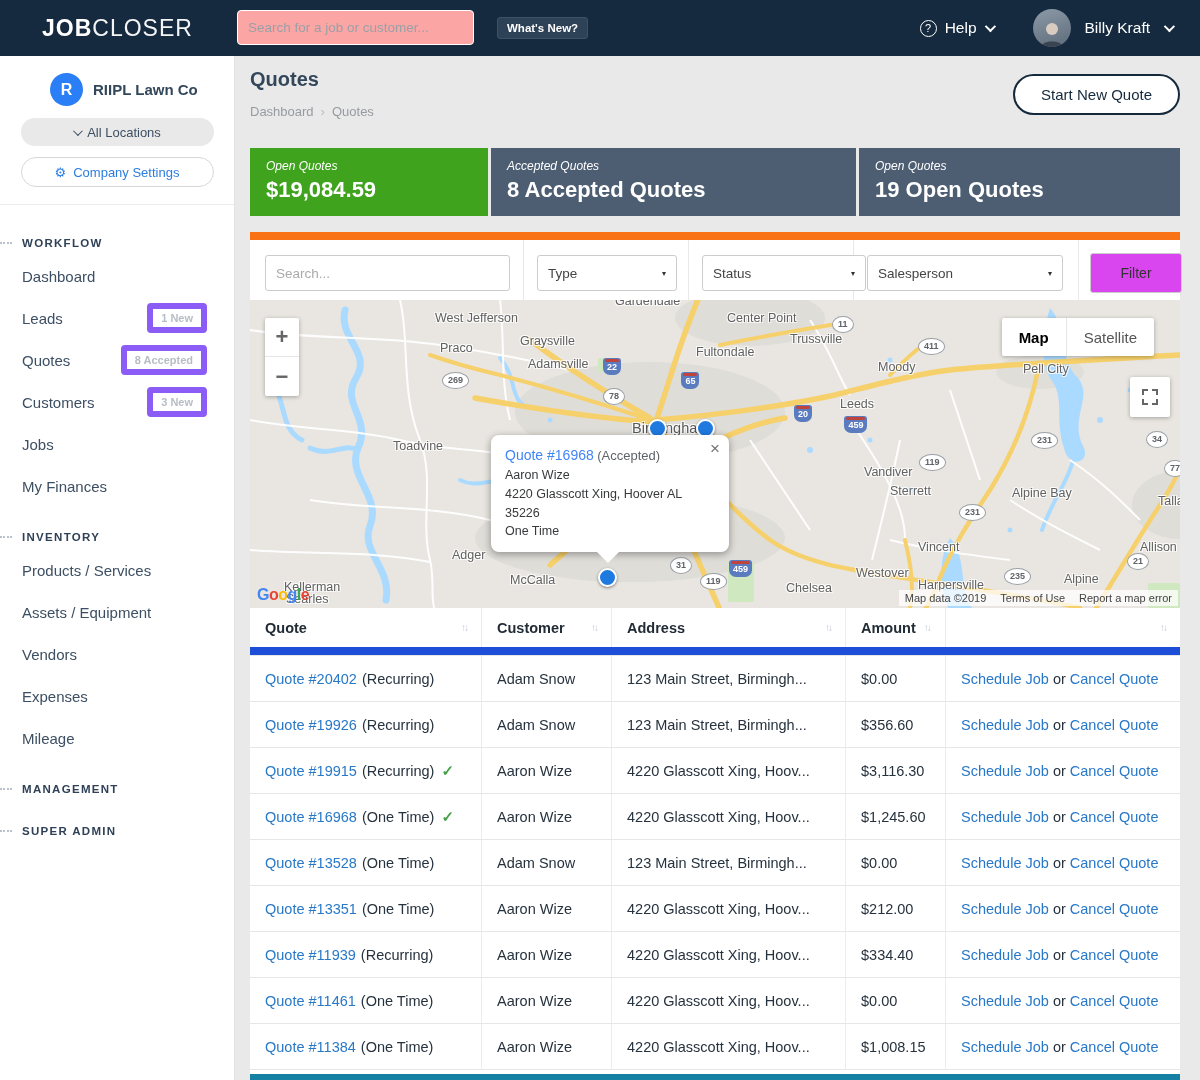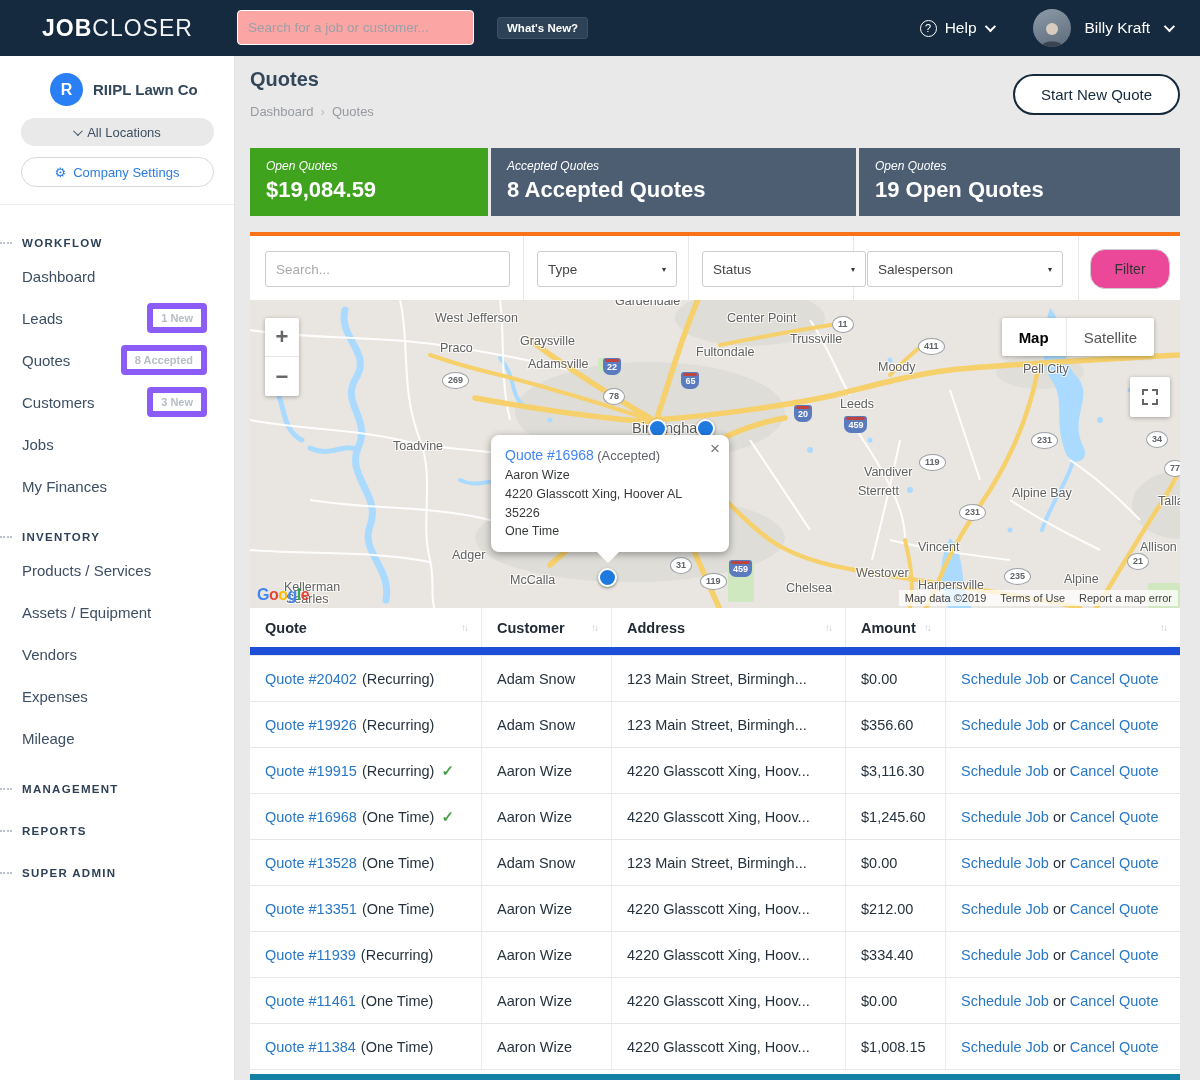--- a/index.html
+++ b/index.html
@@ -52,27 +52,27 @@
   
   .stats { position:absolute; left:15px; top:92px; width:930px; height:68px; display:flex; }
   .stat { color:#fff; padding:11px 16px 0; }
   .stat .s-label { font-size:12px; font-style:italic; }
   .stat .s-value { font-size:22px; font-weight:bold; margin-top:4px; }
   .stat-green { width:238px; background:#3fa31e; }
   .stat-slate1 { width:365px; background:#4d5e73; margin-left:3px; }
   .stat-slate2 { width:321px; background:#4d5e73; margin-left:3px; }
 
   
-  .filterbar { position:absolute; left:15px; top:176px; width:930px; height:68px; background:#fff; border-top:4px solid #f97316; }
+  .filterbar { position:absolute; left:15px; top:176px; width:930px; height:68px; background:#fff; border-top:8px solid #f97316; }
   .fdiv { position:absolute; top:0; bottom:0; border-left:1px solid #e8e8e8; }
   .f-search { position:absolute; left:15px; top:15px; width:245px; height:36px; border:1px solid #ccc; border-radius:3px; padding:0 10px; font-size:13.5px; color:#333; font-family:"Liberation Sans",sans-serif; }
   .f-search::placeholder { color:#aaa; }
   .fselect { position:absolute; top:15px; height:36px; border:1px solid #ccc; border-radius:3px; background:#fff; display:flex; align-items:center; justify-content:space-between; padding:0 10px; font-size:13.5px; color:#444; cursor:pointer; }
   .fselect .arrow { font-size:8px; color:#333; margin-left:10px; }
-  .filter-btn { position:absolute; left:840px; top:13px; width:80px; height:40px; background:#ec4899; border:1px solid #ccc; border-radius:15px; font-size:14px; color:#333; display:flex; align-items:center; justify-content:center; cursor:pointer; }
+  .filter-btn { position:absolute; left:840px; top:13px; width:92px; height:40px; background:#d946ef; border:1px solid #ccc; border-radius:3px; font-size:14px; color:#333; display:flex; align-items:center; justify-content:center; cursor:pointer; }
 
   
   .map { position:absolute; left:15px; top:244px; width:930px; height:308px; background:#e9e6e1; overflow:hidden; }
   .map svg.base { position:absolute; left:0; top:0; }
   .town { position:absolute; font-size:12.5px; color:#616161; white-space:nowrap; text-shadow:-1px -1px 0 rgba(255,255,255,.8),1px -1px 0 rgba(255,255,255,.8),-1px 1px 0 rgba(255,255,255,.8),1px 1px 0 rgba(255,255,255,.8); }
   .town.big { font-size:14.5px; color:#5a5a5a; }
   .shield { position:absolute; font-size:9px; font-weight:bold; line-height:1; }
   .shield-us { background:#fff; border:1px solid #9aa0a6; border-radius:50%; color:#5f6368; padding:3px 5px; }
   .shield-int { background:#5b7bbf; border-radius:3px 3px 7px 7px; color:#fff; padding:4px 4px 3px; position:relative; }
   .shield-int::before { content:""; position:absolute; top:1px; left:2px; right:2px; height:3px; background:#c0443e; border-radius:2px; }
@@ -190,21 +190,20 @@
     <div class="nav-item">
         <span>Vendors</span>
       </div>
     <div class="nav-item">
         <span>Expenses</span>
       </div>
     <div class="nav-item">
         <span>Mileage</span>
       </div>
     <div class="section-head">MANAGEMENT</div>
-    <div class="section-head">REPORTS</div>
     <div class="section-head">SUPER ADMIN</div>
   </div>
 </div>
 
 <div class="main">
   <div class="page-title">Quotes</div>
   <div class="breadcrumb">
     <a style="color:#979ba0">Dashboard</a><span class="sep">›</span><span>Quotes</span>
   </div>
   <button class="start-quote">Start New Quote</button>
@@ -312,21 +311,21 @@
     <span class="town" style="left:270px;top:34px">Graysville</span>
     <span class="town" style="left:278px;top:57px">Adamsville</span>
     <span class="town" style="left:446px;top:45px">Fultondale</span>
     <span class="town" style="left:143px;top:139px">Toadvine</span>
     <span class="town" style="left:477px;top:11px">Center Point</span>
     <span class="town" style="left:540px;top:32px">Trussville</span>
     <span class="town" style="left:628px;top:60px">Moody</span>
     <span class="town" style="left:773px;top:62px">Pell City</span>
     <span class="town" style="left:590px;top:97px">Leeds</span>
     <span class="town" style="left:614px;top:165px">Vandiver</span>
-    <span class="town" style="left:608px;top:184px">Sterrett</span>
+    <span class="town" style="left:640px;top:184px">Sterrett</span>
     <span class="town" style="left:762px;top:186px">Alpine Bay</span>
     <span class="town" style="left:668px;top:240px">Vincent</span>
     <span class="town" style="left:606px;top:266px">Westover</span>
     <span class="town" style="left:536px;top:281px">Chelsea</span>
     <span class="town" style="left:668px;top:278px">Harpersville</span>
     <span class="town" style="left:814px;top:272px">Alpine</span>
     <span class="town big" style="left:306px;top:224px">Bessemer</span>
     <span class="town big" style="left:418px;top:222px">Hoover</span>
     <span class="town" style="left:202px;top:248px">Adger</span>
     <span class="town" style="left:260px;top:273px">McCalla</span>

